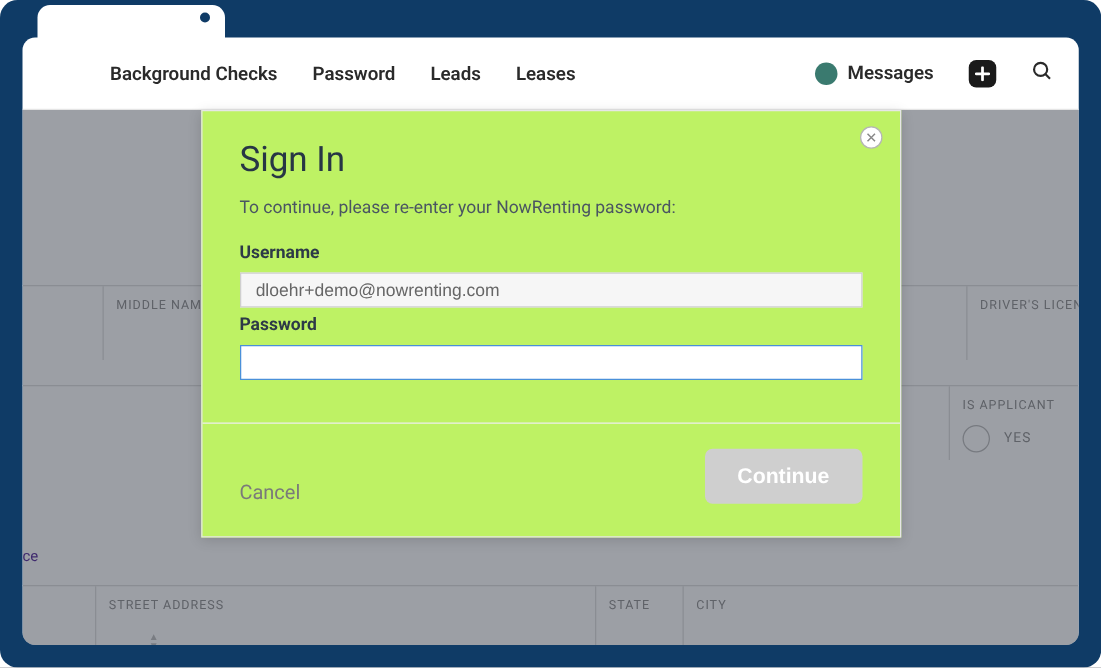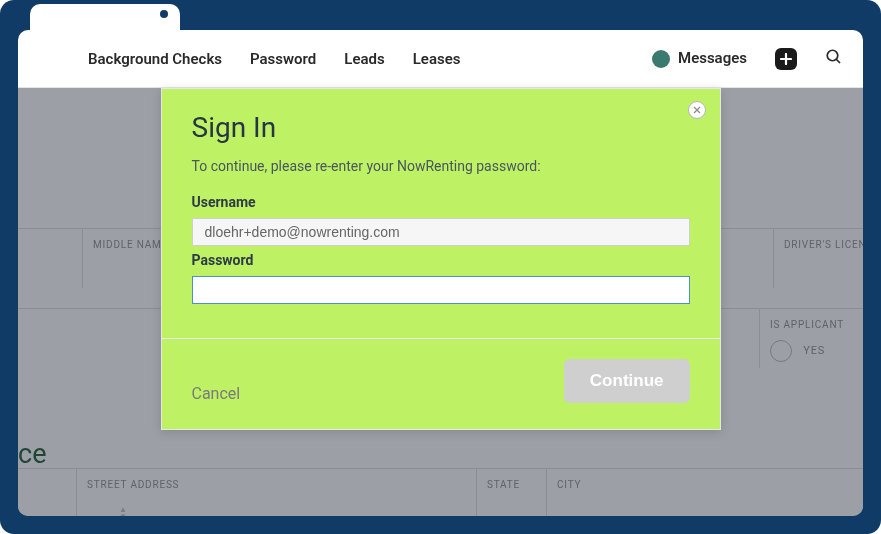--- a/index.html
+++ b/index.html
@@ -85,22 +85,22 @@
   }
   
   .bg-content {
     position: absolute;
     top: 58px; left: 0; right: 0; bottom: 0;
     color: #6c6c6c;
   }
   .bg-heading {
     position: absolute;
     left: 0; top: 350px;
-    font-size: 27px;
-    color: #14532d;
+    font-size: 12px;
+    color: #4c1d95;
   }
   .bg-table-row {
     position: absolute;
     left: 0; right: 0;
     height: 60px;
     border-top: 1px solid #dcdcdc;
     display: flex;
   }
   .bg-cell {
     border-left: 1px solid #dcdcdc;

